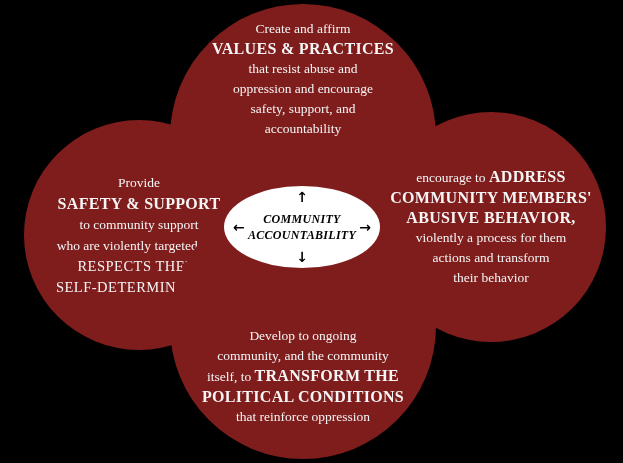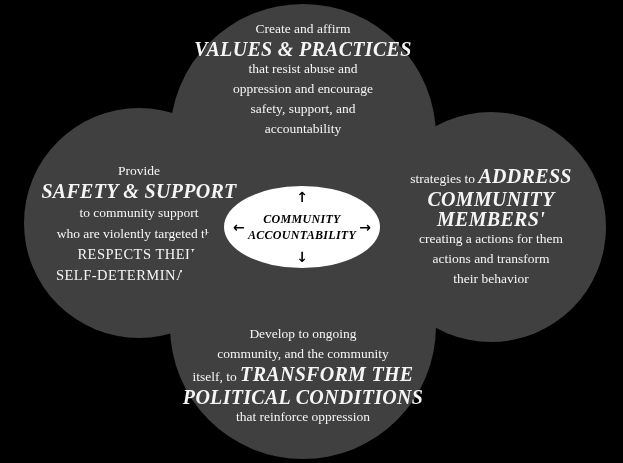--- a/index.html
+++ b/index.html
@@ -11,46 +11,45 @@
     position: relative;
     width: 623px;
     height: 463px;
     background: #000000;
     overflow: hidden;
     font-family: "Liberation Serif", "DejaVu Serif", serif;
   }
   .circle {
     position: absolute;
     border-radius: 50%;
-    background: #404040;
+    background: #7f1d1d;
     color: #f5f5f5;
     text-align: center;
     display: flex;
     justify-content: center;
   }
   .circle-top    { left: 170px; top: 4px;   width: 266px; height: 266px; align-items: flex-start; }
-  .circle-left   { left: 24px;  top: 108px; width: 230px; height: 230px; align-items: center; }
+  .circle-left   { left: 24px;  top: 120px; width: 230px; height: 230px; align-items: center; }
   .circle-right  { left: 376px; top: 112px; width: 230px; height: 230px; align-items: center; }
   .circle-bottom { left: 170px; top: 193px; width: 266px; height: 266px; align-items: flex-end; }
 
   .circle-top .text    { padding-top: 15px; }
   .circle-bottom .text { padding-bottom: 32px; }
 
   .text { width: 100%; }
   .line {
     display: block;
     font-size: 13.5px;
     line-height: 20px;
   }
   .circle-left .line { line-height: 21px; }
   .em {
     font-weight: bold;
-    font-size: 20px;
+    font-size: 16px;
     letter-spacing: 0.3px;
-    font-style: italic;
   }
   .spread {
     font-size: 14.5px;
     line-height: 26px;
     letter-spacing: 0.5px;
   }
 
   .ellipse {
     position: absolute;
     left: 224px;
@@ -109,24 +108,25 @@
       <div class="line">to community support</div>
       <div class="line">who are violently targeted that</div>
       <div class="line spread">RESPECTS THEIR</div>
       <div class="line spread">SELF-DETERMINATION</div>
     </div>
   </div>
 
   <div class="circle circle-right">
     <div class="text">
       <div class="line">
-        <span>strategies to </span><span class="em">ADDRESS</span>
+        <span>encourage to </span><span class="em">ADDRESS</span>
       </div>
       <div class="line em">COMMUNITY MEMBERS'</div>
-      <div class="line">creating a actions for them</div>
+      <div class="line em">ABUSIVE BEHAVIOR,</div>
+      <div class="line">violently a process for them</div>
       <div class="line">actions and transform</div>
       <div class="line">their behavior</div>
     </div>
   </div>
 
   <div class="circle circle-bottom">
     <div class="text">
       <div class="line">Develop to ongoing</div>
       <div class="line">community, and the community</div>
       <div class="line">

